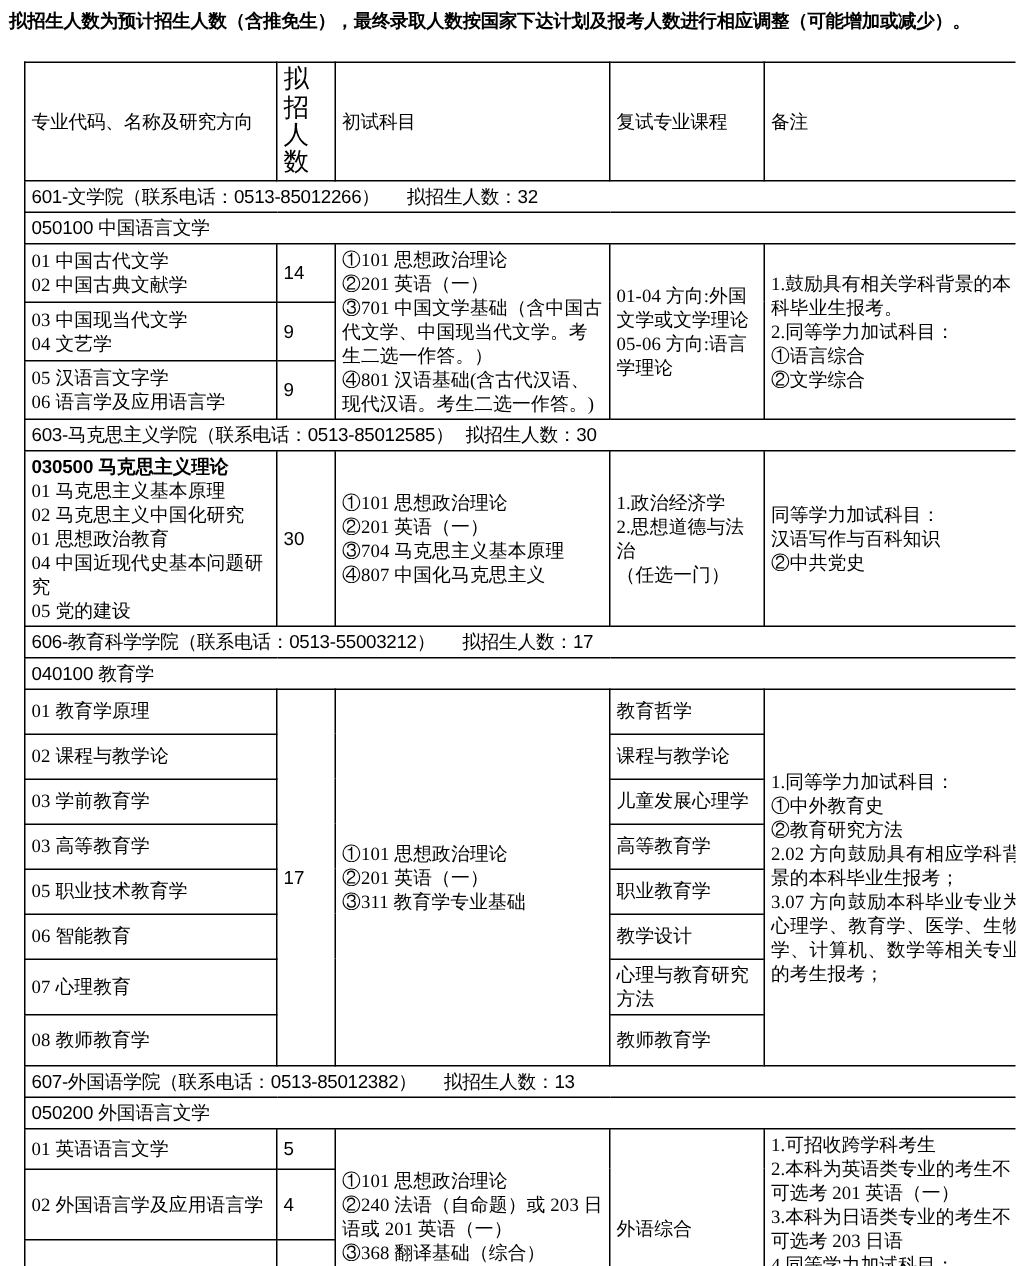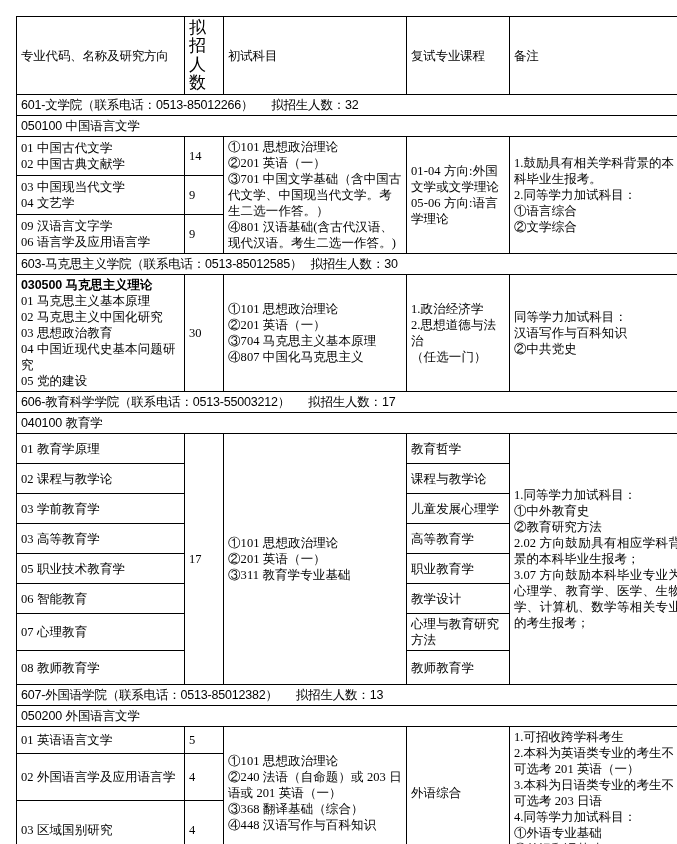--- a/index.html
+++ b/index.html
@@ -77,21 +77,21 @@
     padding-left: 6px;
   }
   .dir .mj {
     font-family: "Liberation Sans", "DejaVu Sans", sans-serif;
     font-weight: bold;
     display: block;
     letter-spacing: -0.1px;
   }
   .qty {
     text-align: center;
-    font-family: Liberation Serif, serif;
+    font-family: Liberation Sans, sans-serif;
     font-weight: bold;
     font-size: 12.6px;
   }
   .subj {
     font-size: 12.6px;
     line-height: 1.44;
     letter-spacing: 0.1px;
     padding: 3px 5px;
   }
   .retest {
@@ -110,20 +110,21 @@
   .vtop { vertical-align: top; }
   .vmid { vertical-align: middle; }
   .sp { display: inline-block; width: 18px; }
   .sp-sm { display: inline-block; width: 8px; }
 </style>
 </head>
 <body>
 
 <div class="page">
 
+  <div class="notice">拟招生人数为预计招生人数（含推免生），最终录取人数按国家下达计划及报考人数进行相应调整（可能增加或减少）。</div>
 
   <table class="grid">
     <colgroup>
       <col style="width:168px">
       <col style="width:39px">
       <col style="width:183px">
       <col style="width:103px">
       <col style="width:176px">
     </colgroup>
     <tbody>
@@ -171,35 +172,35 @@
       </tr>
       <tr>
         <td class="dir vmid">
           <div>03 中国现当代文学</div>
           <div>04 文艺学</div>
         </td>
         <td class="qty vmid">9</td>
       </tr>
       <tr>
         <td class="dir vmid">
-          <div>09 汉语言文字学</div>
+          <div>05 汉语言文字学</div>
           <div>06 语言学及应用语言学</div>
         </td>
         <td class="qty vmid">9</td>
       </tr>
 
       <tr class="band">
         <td colspan="5"><span>603-马克思主义学院（联系电话：0513-85012585）</span><span class="sp-sm"></span><span>拟招生人数：</span><span>30</span></td>
       </tr>
       <tr>
         <td class="dir vtop">
           <span class="mj">030500 马克思主义理论</span>
           <div>01 马克思主义基本原理</div>
           <div>02 马克思主义中国化研究</div>
-          <div>03 思想政治教育</div>
+          <div>01 思想政治教育</div>
           <div>04 中国近现代史基本问题研究</div>
           <div>05 党的建设</div>
         </td>
         <td class="qty vmid">30</td>
         <td class="subj vmid">
           <div>①101 思想政治理论</div>
           <div>②201 英语（一）</div>
           <div>③704 马克思主义基本原理</div>
           <div>④807 中国化马克思主义</div>
         </td>

